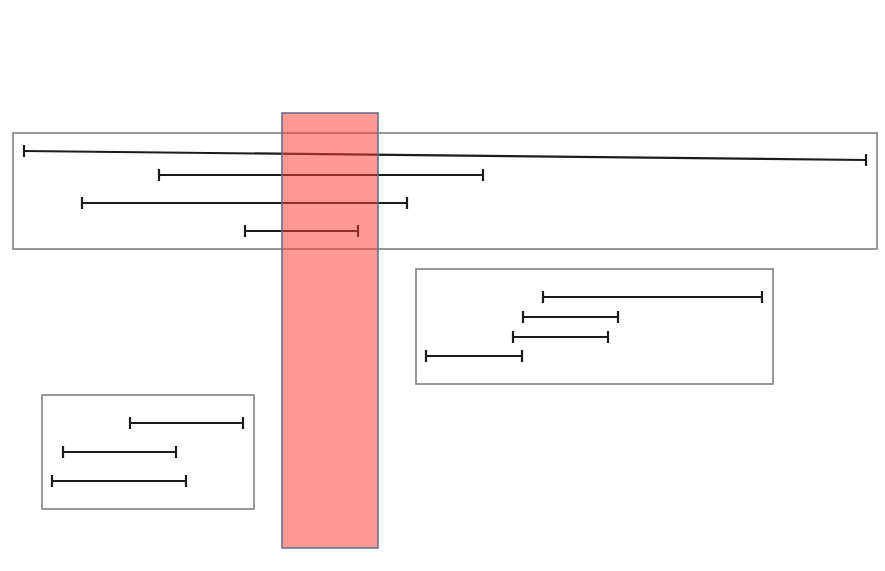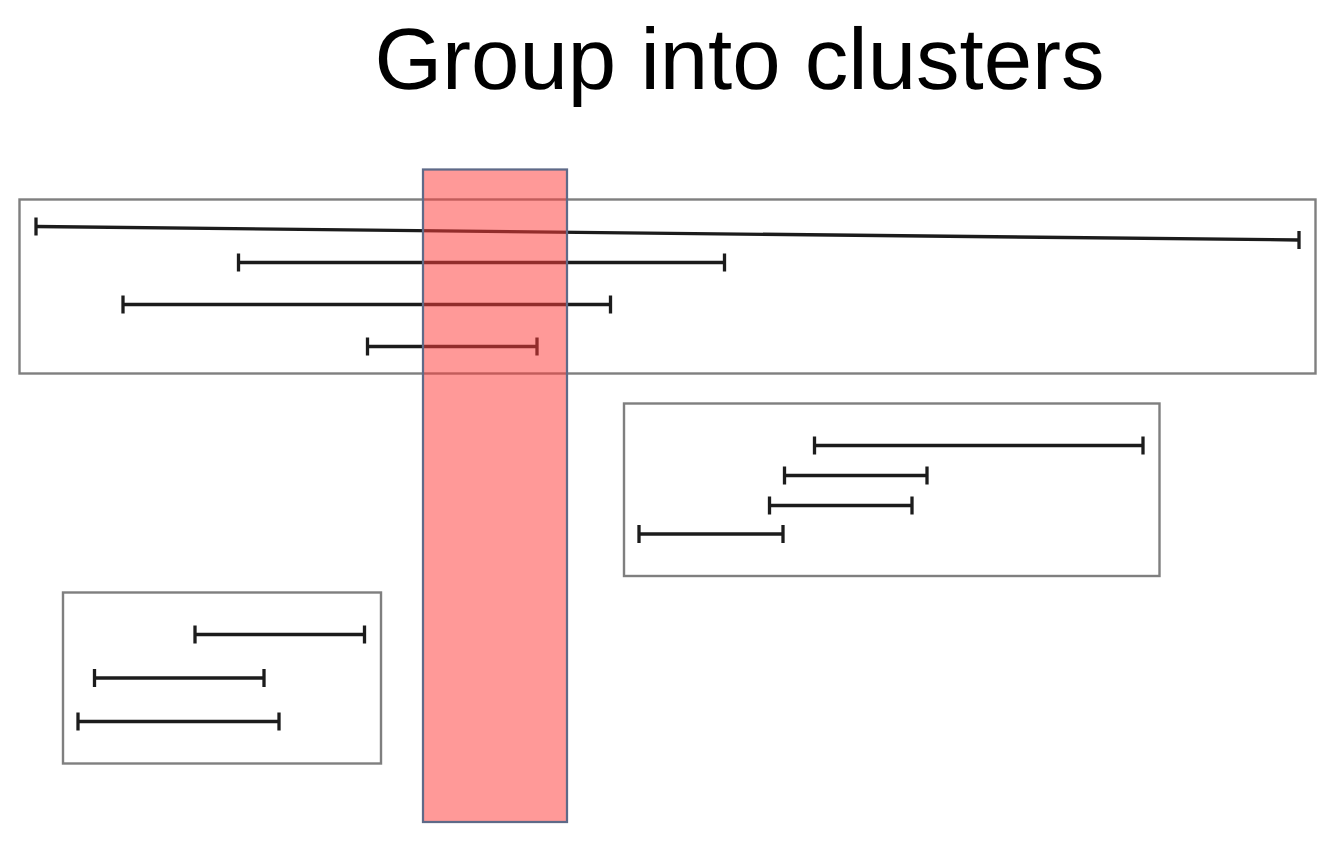--- a/index.html
+++ b/index.html
@@ -68,14 +68,13 @@
       <line x1="130" y1="417" x2="130" y2="429" stroke="#1c1c1c" stroke-width="2.2"></line>
       <line x1="243" y1="417" x2="243" y2="429" stroke="#1c1c1c" stroke-width="2.2"></line>
       <line x1="63" y1="452" x2="176" y2="452" stroke="#1c1c1c" stroke-width="2.2"></line>
       <line x1="63" y1="446" x2="63" y2="458" stroke="#1c1c1c" stroke-width="2.2"></line>
       <line x1="176" y1="446" x2="176" y2="458" stroke="#1c1c1c" stroke-width="2.2"></line>
       <line x1="52" y1="481" x2="186" y2="481" stroke="#1c1c1c" stroke-width="2.2"></line>
       <line x1="52" y1="475" x2="52" y2="487" stroke="#1c1c1c" stroke-width="2.2"></line>
       <line x1="186" y1="475" x2="186" y2="487" stroke="#1c1c1c" stroke-width="2.2"></line>
       <rect x="282" y="113" width="96" height="435" fill="rgba(255,60,58,0.52)" stroke="#5e6a88" stroke-width="1.5"></rect>
     </svg>
-  <div class="diagram-title">Group into clusters</div>
 </div>
 
 </body></html>

